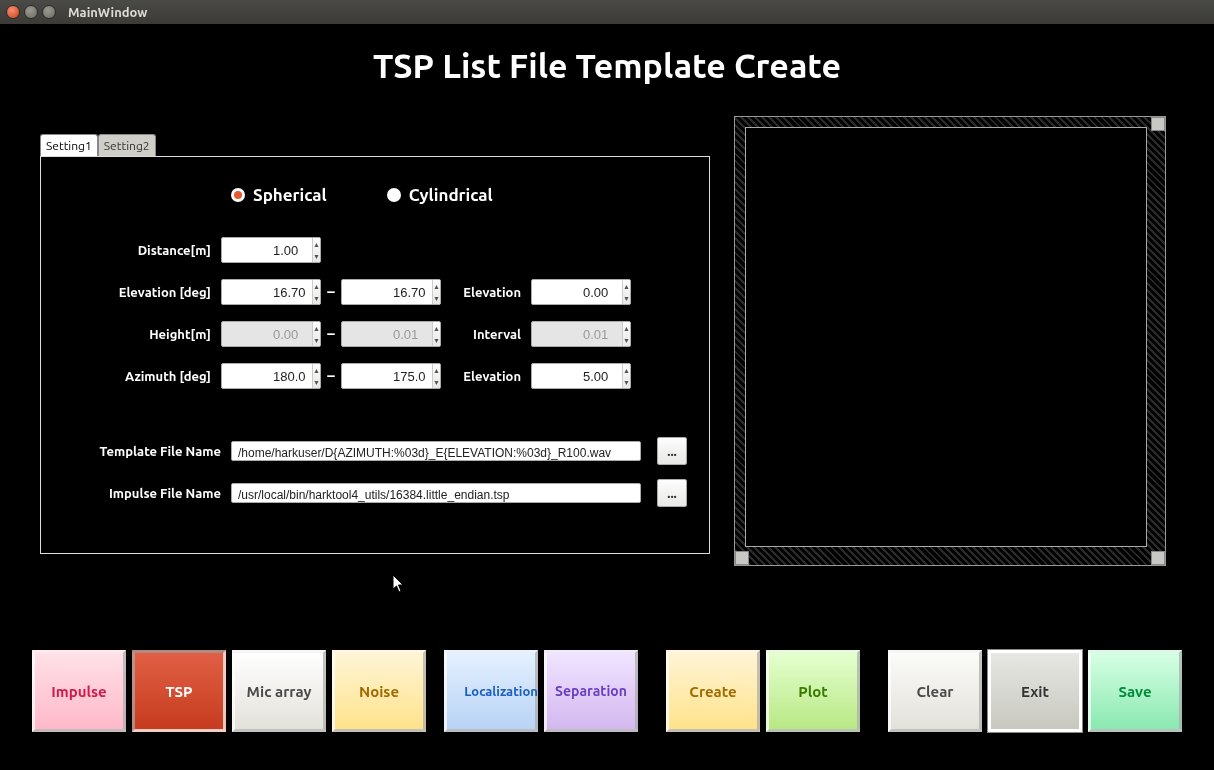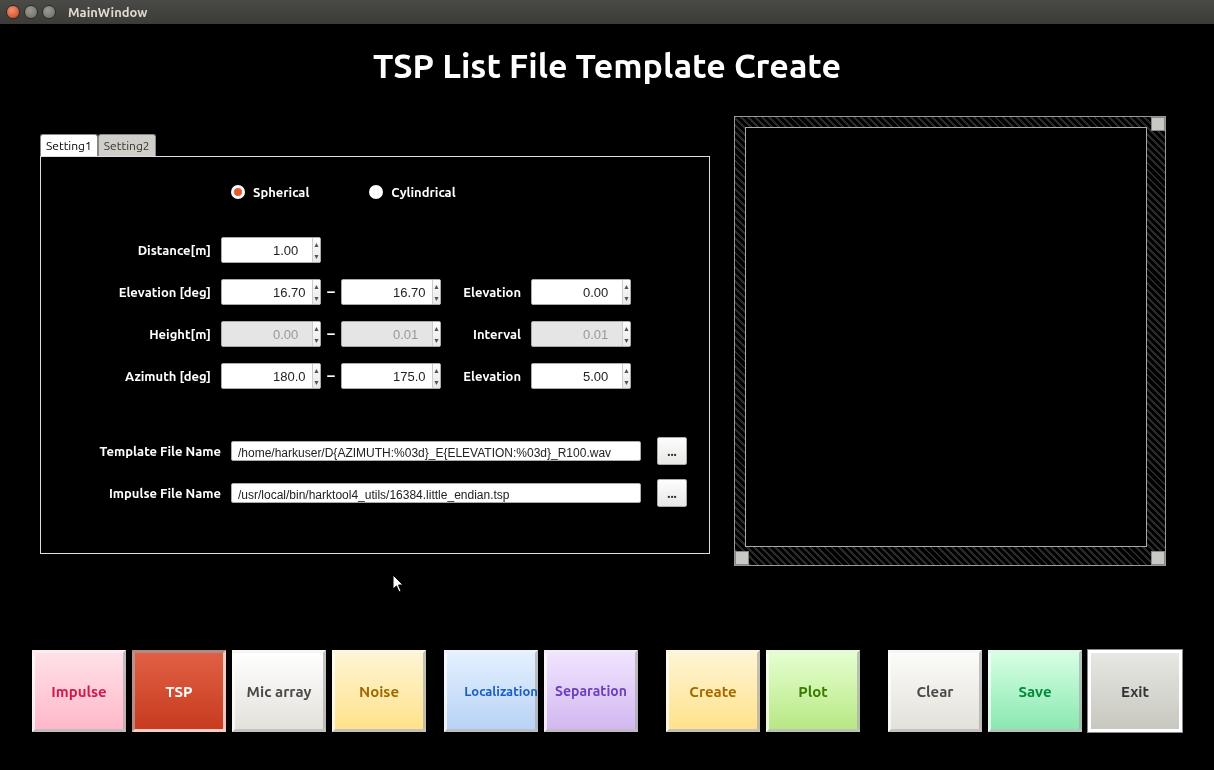--- a/index.html
+++ b/index.html
@@ -59,21 +59,21 @@
     border: 1px solid #ddd;
     width: 670px;
     height: 398px;
     position: relative;
     background: #000;
   }
   .coord-radios {
     position: absolute;
     top: 28px; left: 190px;
     display: flex; gap: 60px;
-    font-size: 13px; font-weight: bold;
+    font-size: 17px; font-weight: bold;
   }
   .radio-wrap { display: flex; align-items: center; gap: 8px; cursor: pointer; }
   .radio-dot {
     width: 14px; height: 14px; border-radius: 50%;
     background: #fff; display: flex; align-items: center; justify-content: center;
   }
   .radio-dot .inner { width: 8px; height: 8px; border-radius: 50%; background: #e55b2f; }
   .form-grid {
     position: absolute;
     top: 80px;
@@ -396,24 +396,24 @@
       </div>
     <div class="big-btn btn-plot">
         <span>Plot</span>
       </div>
   </div>
   <div style="flex:1"></div>
   <div class="btn-group">
     <div class="big-btn btn-clear">
         <span>Clear</span>
       </div>
+    <div class="big-btn btn-exit">
+        <span>Exit</span>
+      </div>
     <div class="big-btn btn-save">
         <span>Save</span>
-      </div>
-    <div class="big-btn btn-exit">
-        <span>Exit</span>
       </div>
   </div>
 </div>
 
 <svg class="cursor" viewBox="0 0 14 20">
   <path d="M1 1 L1 15 L4.5 12 L7 18 L9 17 L6.5 11 L11 11 Z" fill="#fff" stroke="#000" stroke-width="1"></path>
 </svg>
 
 </body></html>

